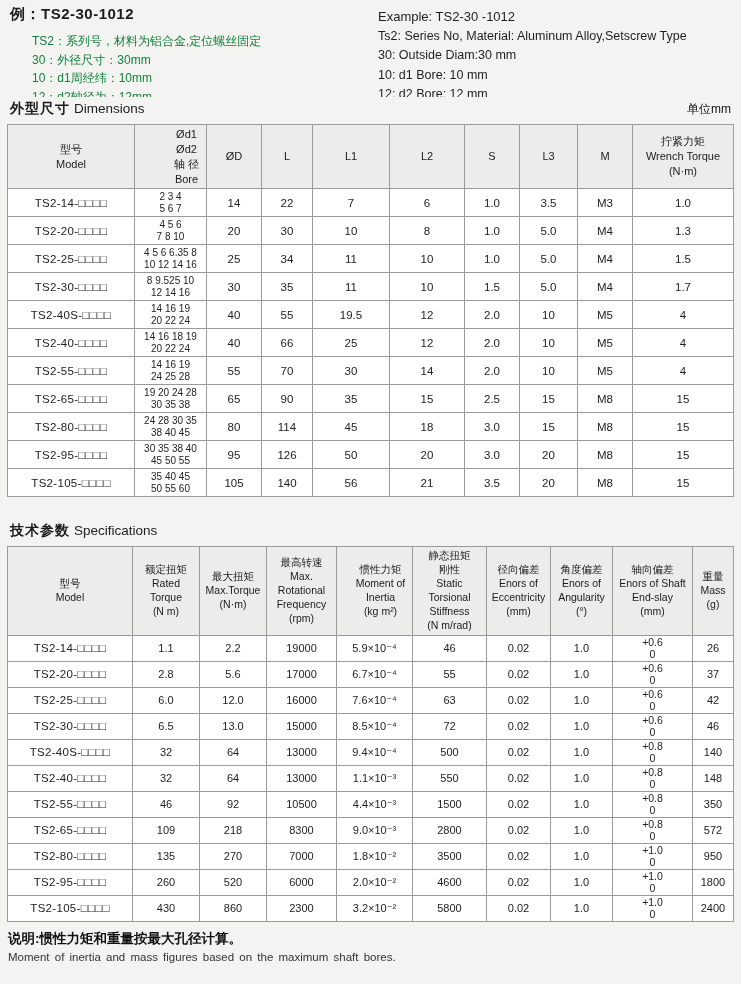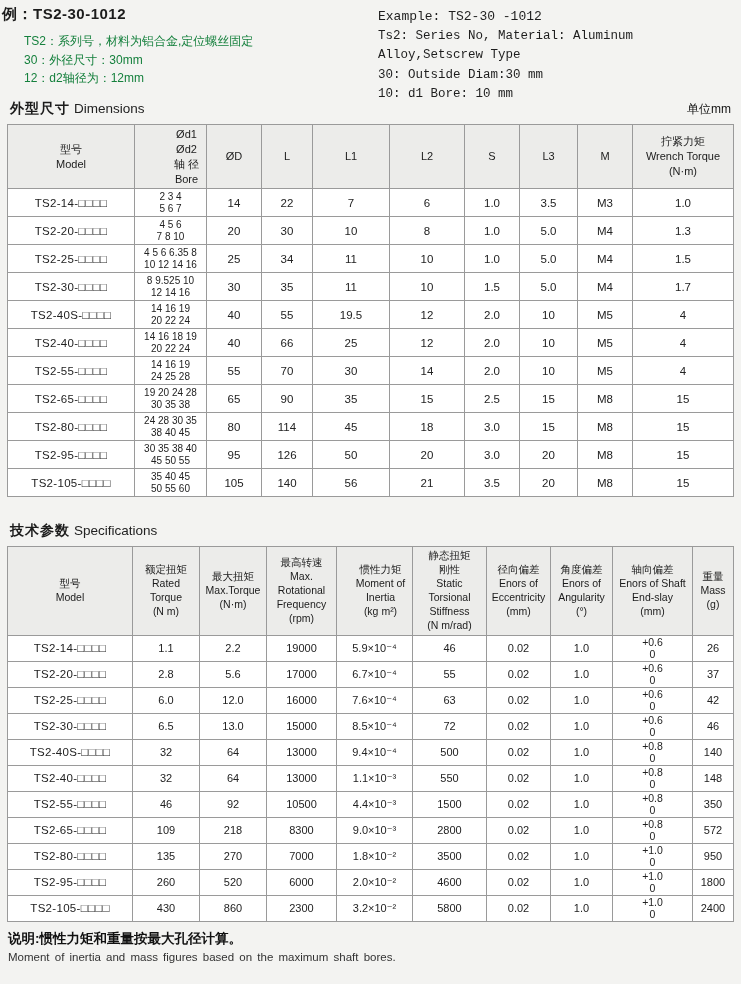--- a/index.html
+++ b/index.html
@@ -7,26 +7,26 @@
   body {
     width: 741px; height: 984px;
     font-family: "Liberation Sans", "DejaVu Sans", sans-serif;
     color: #1c1c1c;
     overflow: hidden;
   }
   .page { width: 741px; height: 984px; position: relative; }
 
   
   .top-area { height: 97px; overflow: hidden; position: relative; padding-top: 6px; }
-  .ex-zh { position: absolute; left: 2px; top: 5px; width: 360px; }
+  .ex-zh { position: absolute; left: 10px; top: 5px; width: 360px; }
   .ex-zh-title { font-size: 15px; font-weight: bold; letter-spacing: .5px; }
   .ex-zh-lines { margin-top: 8px; padding-left: 22px; }
   .ex-zh-lines div { font-size: 12px; line-height: 18.5px; color: #15803d; }
   .ex-en { position: absolute; left: 378px; top: 7px; width: 360px; }
-  .ex-en div { font-size: 12.5px; line-height: 19.5px; color: #1e1e1e; font-family: Liberation Mono, monospace; }
+  .ex-en div { font-size: 12.5px; line-height: 19.5px; color: #1e1e1e; }
   .ex-en div:first-child { font-size: 13px; }
 
   
   .section-row { display: flex; justify-content: space-between; align-items: flex-end; margin: 2px 8px 6px 10px; }
   .sec-title .zh { font-size: 14px; font-weight: bold; letter-spacing: 1px; text-align: center; }
   .sec-title .en { font-size: 13.5px; font-weight: normal; color: #222; margin-left: 4px; }
   .unit-label { font-size: 12px; color: #111; padding-right: 2px; }
 
   
   table { border-collapse: collapse; table-layout: fixed; margin: 0 0 0 7px; width: 726px; background: #fff; }
@@ -58,20 +58,21 @@
 <body>
 
 <div class="page">
 
   <div class="top-area">
     <div class="ex-zh">
       <div class="ex-zh-title">例：TS2-30-1012</div>
       <div class="ex-zh-lines">
           <div>TS2：系列号，材料为铝合金,定位螺丝固定</div>
           <div>30：外径尺寸：30mm</div>
+          <div>10：d1周经纬：10mm</div>
           <div>12：d2轴径为：12mm</div>
         </div>
     </div>
     <div class="ex-en">
         <div>Example: TS2-30 -1012</div>
         <div>Ts2: Series No, Material: Aluminum Alloy,Setscrew Type</div>
         <div>30: Outside Diam:30 mm</div>
         <div>10: d1 Bore: 10 mm</div>
         <div>12: d2 Bore: 12 mm</div>
       </div>

